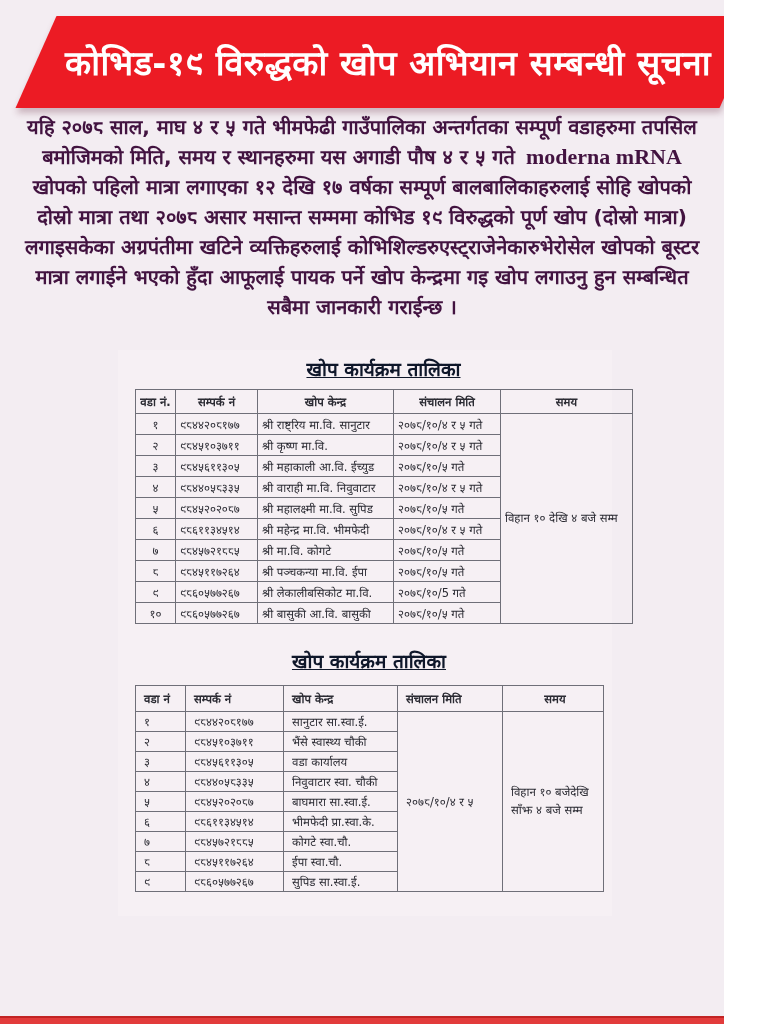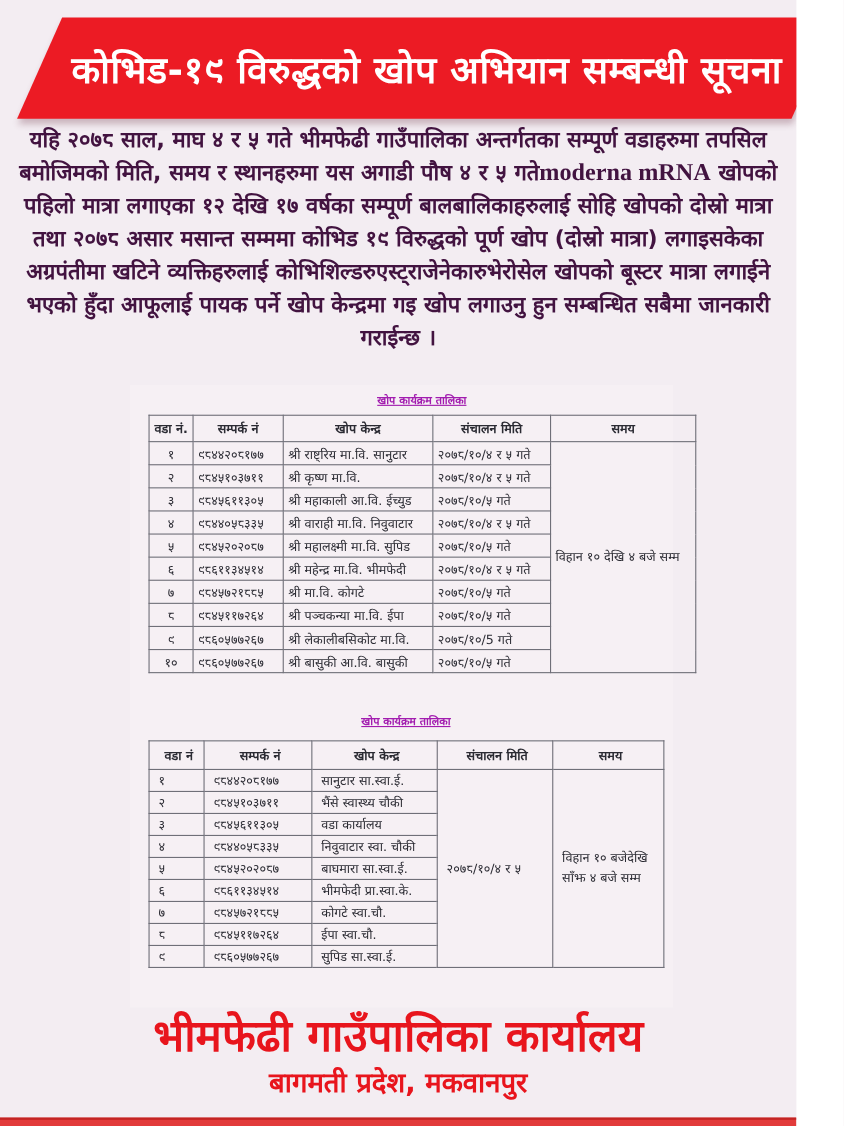--- a/index.html
+++ b/index.html
@@ -45,38 +45,39 @@
     top: 112px; left: 16px; right: 16px;
     color: #421340;
     font-size: 20px;
     font-weight: bold;
     line-height: 30px;
     text-align: center;
   }
   .notice .latin {
     font-family: "Liberation Serif", serif;
     font-size: 22px;
+    padding-left: 11px;
   }
 
   
   .scan-panel {
     position: absolute;
     top: 350px; left: 118px; right: 112px; height: 566px;
     background: #f6f0f4;
   }
 
   .tbl-block { position: absolute; }
   .tbl-block.modern  { top: 356px; left: 135px; width: 497px; }
   .tbl-block.booster { top: 648px; left: 135px; width: 468px; }
 
   .tbl-title {
     text-align: center;
-    font-size: 10px;
+    font-size: 19px;
     font-weight: bold;
-    color: #a21caf;
+    color: #0f172a;
     text-decoration: underline;
   }
   .tbl-subtitle {
     text-align: center;
     font-size: 13.5px;
     font-weight: bold;
     color: #d42a2a;
     text-decoration: underline;
     margin-top: 3px;
   }
@@ -94,21 +95,21 @@
     border: 1px solid #6f6f78;
     font-size: 11.5px;
     color: #2b2b33;
     padding: 1px 4px;
     overflow: hidden;
     white-space: nowrap;
   }
   th { font-weight: bold; }
   .modern th { text-align: center; height: 24px; }
   .modern td { height: 21px; }
-  .booster th { text-align: center; height: 26px; padding-left: 8px; }
+  .booster th { text-align: left; height: 26px; padding-left: 8px; }
   .booster th.c { text-align: center; }
   .booster td { height: 20px; padding-left: 8px; }
 
   td.ward-c { text-align: center; }
   td.wrap { white-space: normal; vertical-align: middle; line-height: 1.5; }
   .booster td.date-span { text-align: left; vertical-align: middle; }
 
   
   .footer {
     position: absolute;
@@ -289,20 +290,16 @@
         </tr>
         <tr>
           <td>९</td>
           <td>९८६०५७७२६७</td>
           <td>सुपिड सा.स्वा.ई.</td>
         </tr>
       </tbody>
     </table>
   </div>
 
-  <div class="footer">
-    <div class="org">भीमफेढी गाउँपालिका कार्यालय</div>
-    <div class="addr">बागमती प्रदेश, मकवानपुर</div>
-  </div>
 
   <div class="bottom-bar"></div>
 
 </div>
 
 </body></html>

